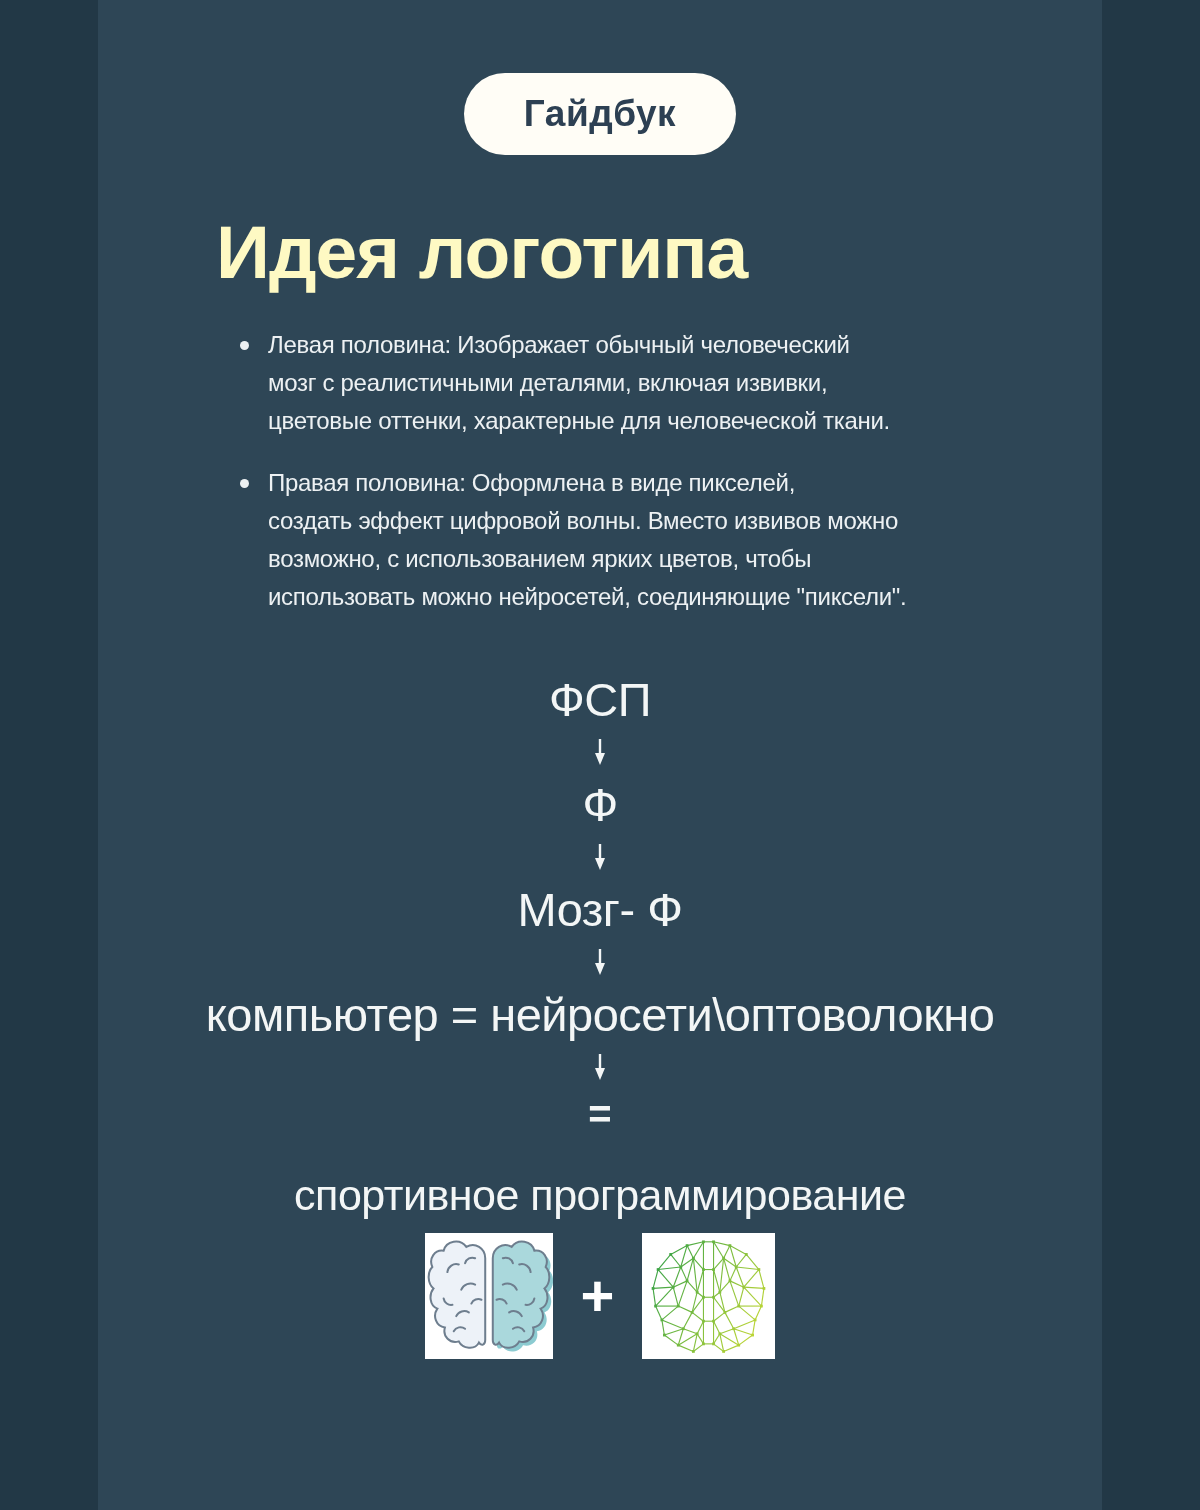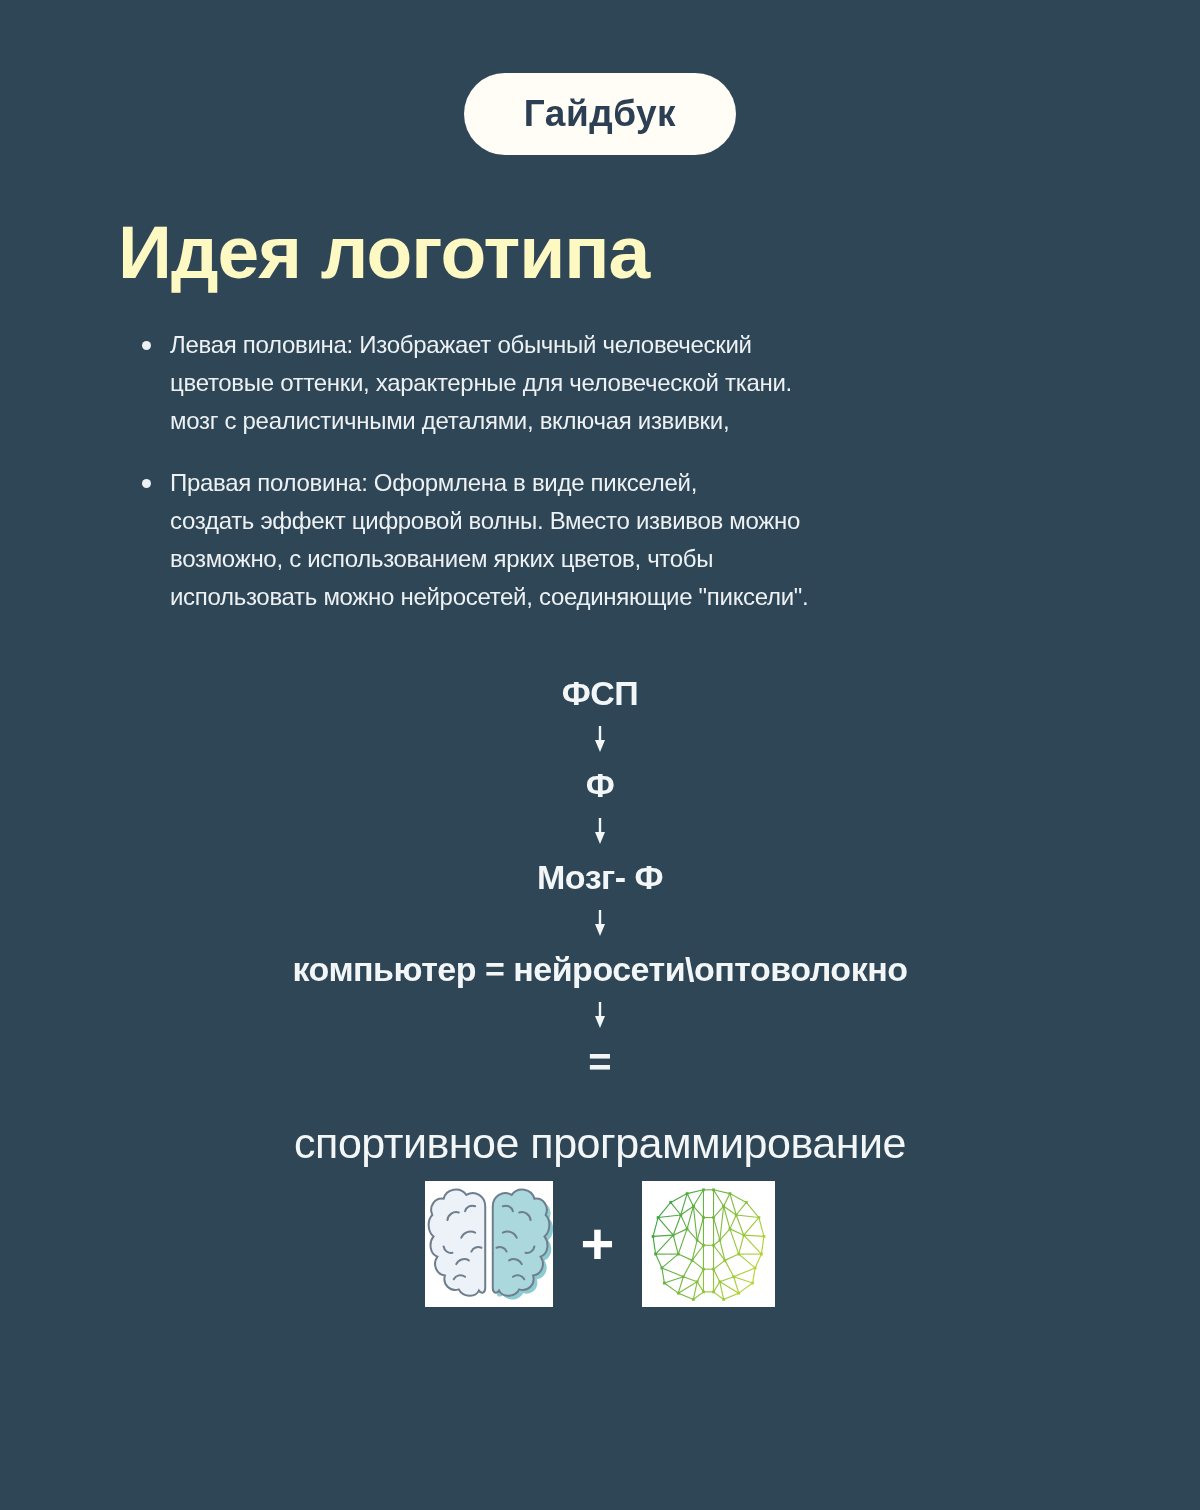--- a/index.html
+++ b/index.html
@@ -1,19 +1,19 @@
 <!DOCTYPE html>
 <html lang="ru"><head>
 <meta charset="utf-8">
 <style>
   * { margin:0; padding:0; box-sizing:border-box; }
   html,body { background:#223846; }
   .page {
     position:relative;
-    width:1200px; height:1510px;
+    width:1004px; height:1510px;
     margin:0 auto;
     background:#2e4656;
     font-family:"Liberation Sans", sans-serif;
     overflow:hidden;
   }
   .badge {
     width:272px; height:82px;
     margin:73px auto 0 auto;
     background:#fffdf6;
     color:#2d4053;
@@ -50,21 +50,21 @@
     width:9px; height:9px; border-radius:50%;
     background:#edf1f3;
   }
   .bullets .bl { display:block; }
   .flow {
     margin-top:60px;
     display:flex; flex-direction:column; align-items:center;
     gap:16px;
     color:#f3f6f6;
   }
-  .flow-step { font-size:34px; line-height:1; letter-spacing:-0.5px;font-weight:bold; }
+  .flow-step { font-size:47px; line-height:1; letter-spacing:-0.5px; }
   .flow-equals { font-size:40px; line-height:0.9; font-weight:bold; }
   .flow-result { font-size:43px; line-height:1; margin-top:26px; letter-spacing:-0.5px; }
   .down-arrow { display:block; }
   .logos {
     margin-top:16px;
     display:flex; align-items:center; justify-content:center;
     gap:24px;
   }
   .img-card {
     background:#ffffff;
@@ -88,22 +88,22 @@
 
   <div class="badge">
     <span>Гайдбук</span>
   </div>
 
   <h1 class="title">Идея логотипа</h1>
 
   <ul class="bullets">
     <li>
       <span class="bl">Левая половина: Изображает обычный человеческий</span>
+      <span class="bl">мозг с реалистичными деталями, включая извивки,</span>
       <span class="bl">цветовые оттенки, характерные для человеческой ткани.</span>
-      <span class="bl">мозг с реалистичными деталями, включая извивки,</span>
     </li>
     <li>
       <span class="bl">Правая половина: Оформлена в виде пикселей,</span>
       <span class="bl">создать эффект цифровой волны. Вместо извивов можно</span>
       <span class="bl">возможно, с использованием ярких цветов, чтобы</span>
       <span class="bl">использовать можно нейросетей, соединяющие "пиксели".</span>
     </li>
   </ul>
 
   <div class="flow">

